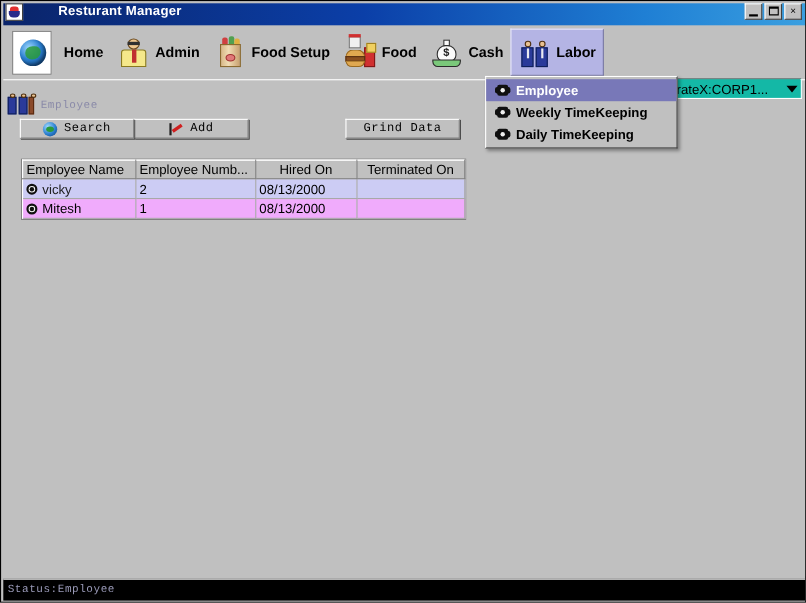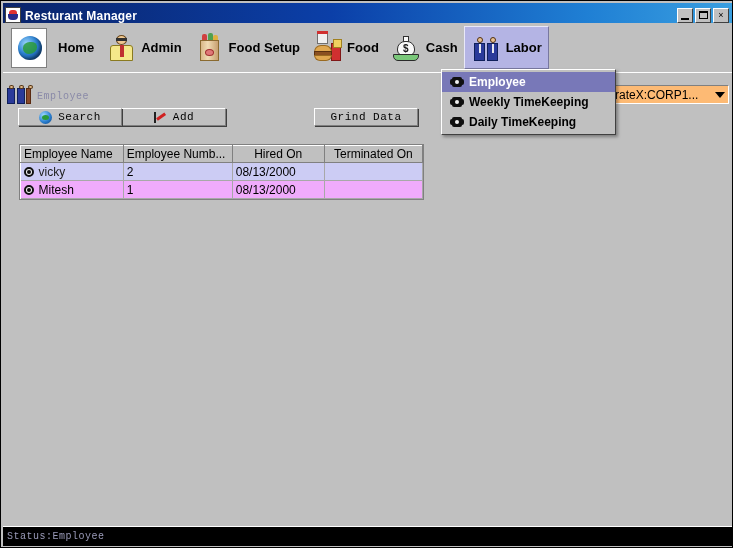--- a/index.html
+++ b/index.html
@@ -23,22 +23,23 @@
   }
 
   
   .titlebar {
     position: absolute;
     left: 2px; top: 2px;
     width: 729px; height: 20px;
     box-sizing: border-box;
     background: linear-gradient(to right, #0a246a 0%, #0b3fa8 45%, #1f7fd4 80%, #3a9fe0 100%);
     display: flex;
-    align-items: flex-end;
+    align-items: flex-start;
     padding: 0 2px;
+    gap: 28px;
   }
   .title-icon {
     width: 16px; height: 16px;
     margin-right: 4px;
     position: relative;
     background: #ffffff;
     border: 1px solid #404040;
     box-sizing: border-box;
     flex: 0 0 auto;
   }
@@ -442,23 +443,23 @@
     transform: rotate(-35deg);
     transform-origin: left center;
   }
   #search-button { left: 17px; top: 107px; width: 104px; }
   #add-button    { left: 121px; top: 107px; width: 104px; }
   #grind-button  { left: 313px; top: 107px; width: 104px; }
 
   
   .combo {
     position: absolute;
-    left: 610px; top: 84px;
+    left: 610px; top: 70px;
     width: 118px; height: 19px;
-    background: #fdba74;
+    background: #14b8a6;
     border-top: 1px solid #808080;
     border-left: 1px solid #808080;
     border-right: 1px solid #ffffff;
     border-bottom: 1px solid #ffffff;
     box-sizing: border-box;
     display: flex;
     align-items: center;
     padding: 0 3px;
     font-size: 12px;
     color: #000000;

